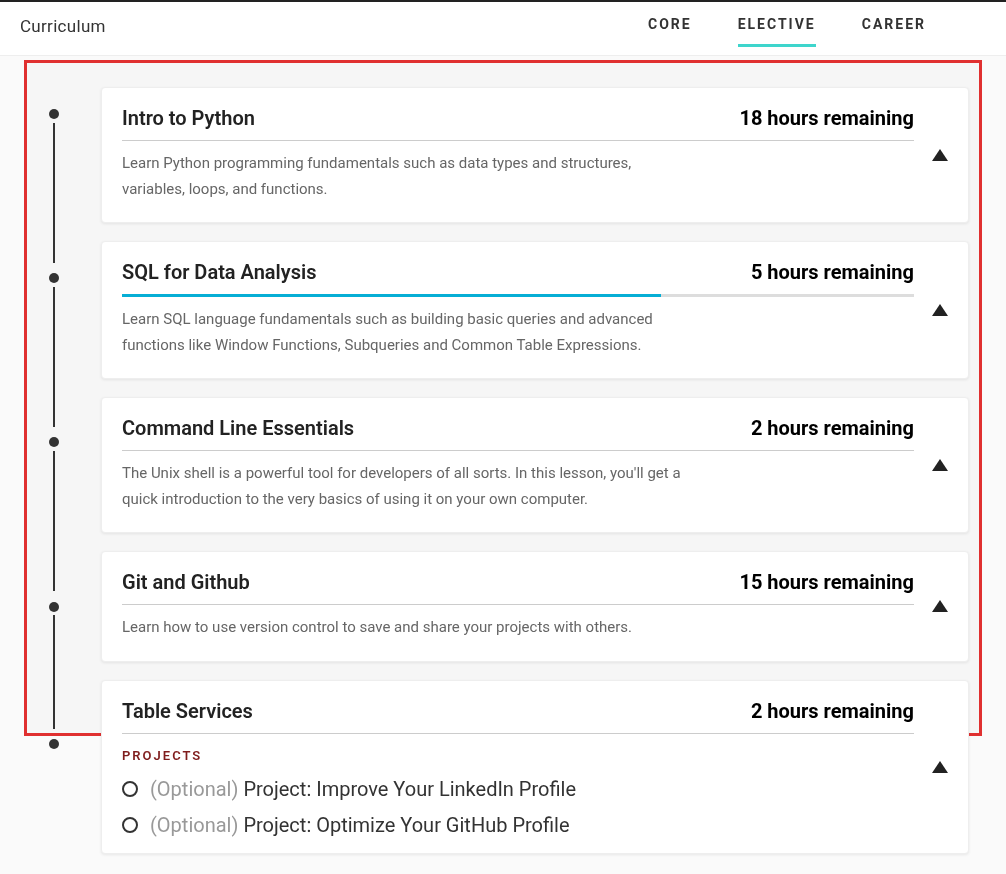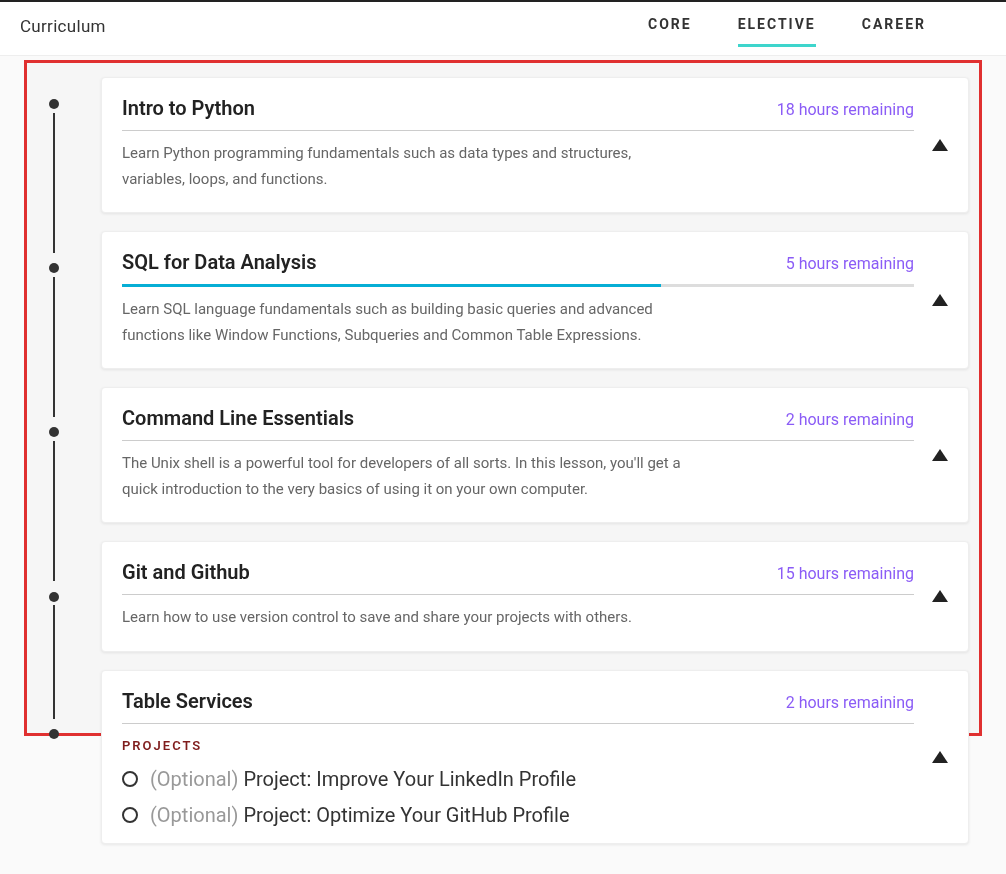--- a/index.html
+++ b/index.html
@@ -40,21 +40,21 @@
     padding-bottom: 12px;
     cursor: pointer;
     border-bottom: 3px solid transparent;
   }
   .tab.active {
     border-bottom: 3px solid #3ed5cc;
   }
   .content-wrap {
     border: 3px solid #e03030;
     margin: 4px 24px 0 24px;
-    padding: 14px 10px 10px 10px;
+    padding: 24px 10px 10px 10px;
     background: #f6f6f6;
     height: 676px;
   }
   .timeline {
     position: relative;
     padding-left: 64px;
   }
   .line {
     position: absolute;
     left: 16px;
@@ -99,22 +99,23 @@
   .progress-fill {
     height: 100%;
     background: #06aed5;
   }
   .card-title {
     font-size: 20px;
     font-weight: 600;
     color: #222;
   }
   .card-meta {
-    font-size: 16px;
-    color: #8b5cf6;
+    font-size: 20px;
+    color: #000000;
+    font-weight: bold;
   }
   .card-desc {
     font-size: 15px;
     color: #666;
     line-height: 1.7;
     margin-top: 10px;
     max-width: 560px;
   }
   .triangle {
     position: absolute;

